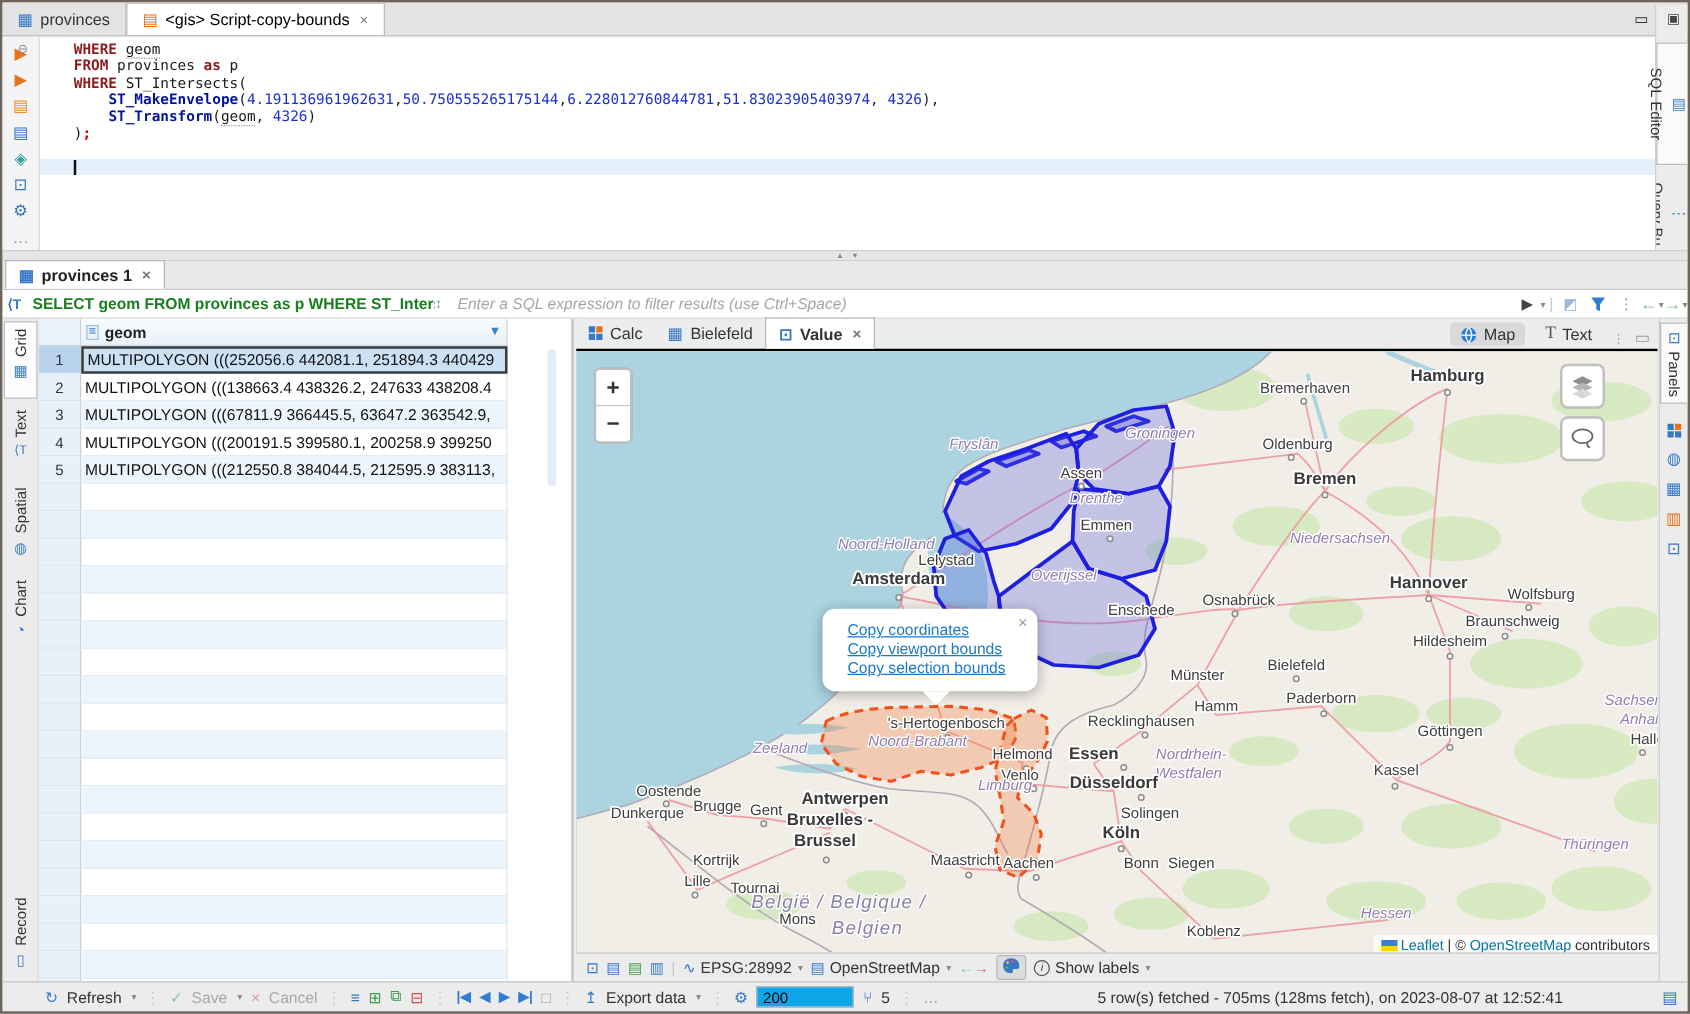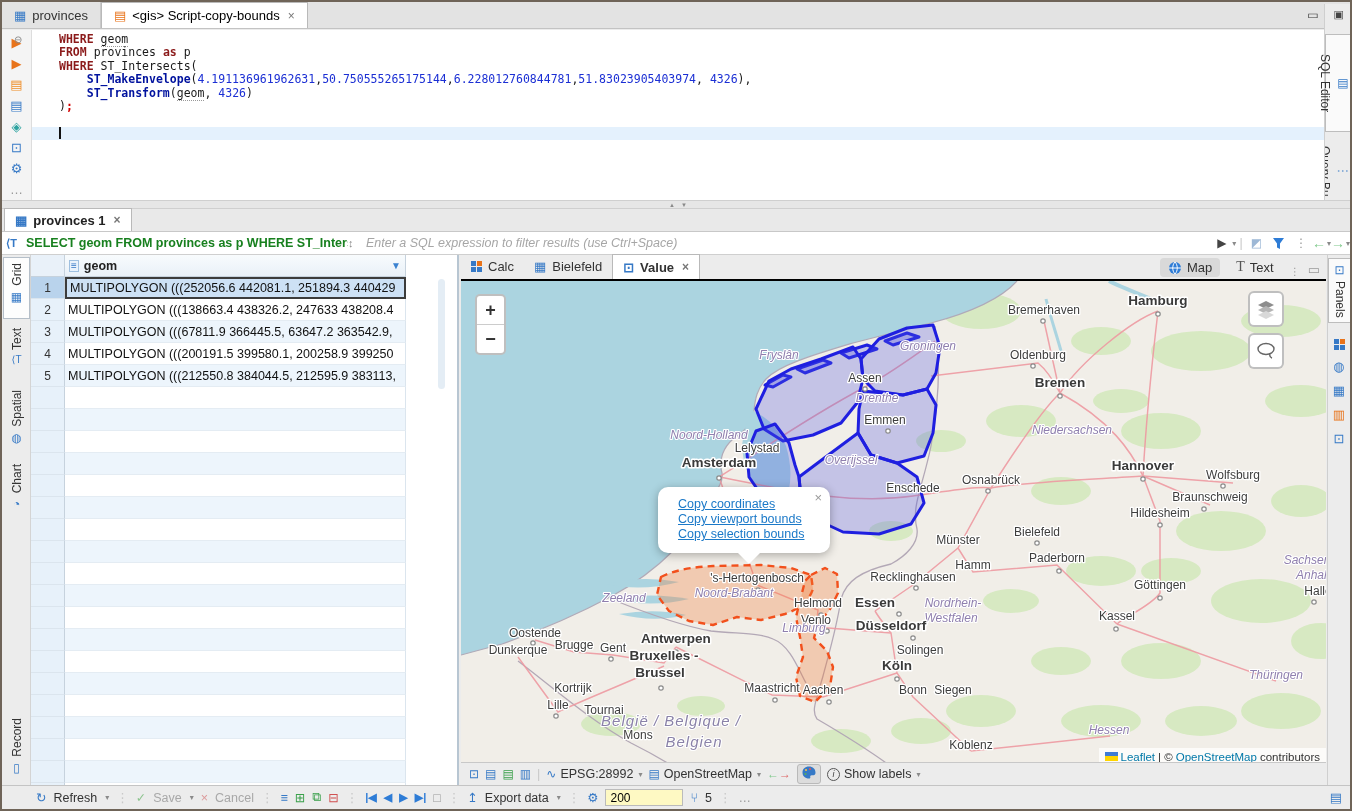--- a/index.html
+++ b/index.html
@@ -113,21 +113,21 @@
   .circle-i{display:inline-flex;width:13px;height:13px;border:1px solid #555;border-radius:50%;align-items:center;justify-content:center;font-size:9px;font-style:italic;color:#444;}
   
   #right-bottom-strip{position:absolute;right:0;top:253px;width:23px;bottom:24px;background:#ececec;border-left:1px solid #cfcfcf;display:flex;flex-direction:column;align-items:center;}
   #tab-panels{display:flex;flex-direction:column;align-items:center;gap:4px;background:#fafafa;border:1px solid #bdbdbd;border-right:none;padding:4px 0;margin-top:3px;width:22px;font-size:12px;color:#333;}
   #tab-panels .vtxt{writing-mode:vertical-rl;}
   .rb-ic{margin-top:9px;font-size:13px;}
   
   #statusbar{position:absolute;left:0;right:0;bottom:0;height:24px;background:#ececec;border-top:1px solid #c4c4c4;display:flex;align-items:center;gap:7px;padding-left:34px;font-size:12.5px;color:#333;}
   .sb-dis{color:#a8a8a8;}
   .sb-sep{color:#c9c9c9;}
-  #fetch-input{width:78px;height:17px;border:1px solid #bbb;background:#fef9c3;font-size:12px;padding:0 4px;font-family:"Liberation Sans",sans-serif;}
+  #fetch-input{width:78px;height:17px;border:1px solid #bbb;background:#0ea5e9;font-size:12px;padding:0 4px;font-family:"Liberation Sans",sans-serif;}
   #status-text{margin-left:120px;color:#333;}
   #sb-right{margin-left:auto;padding-right:8px;color:#3679c6;font-size:13px;}
   .nav-ic{color:#2e7cd6;font-size:11px;font-weight:bold;}
 </style>
 </head>
 <body>
 
 <div id="win" class="ni">
 
   <div id="top-tabbar">
@@ -693,15 +693,16 @@
     <span class="ic-blue">↥</span>
     <span>Export data</span>
     <span class="dd">▾</span>
     <span class="sb-sep">⋮</span>
     <span class="ic-blue">⚙</span>
     <input id="fetch-input" value="200" style="">
     <span class="ic-blue">⑂</span>
     <span>5</span>
     <span class="sb-sep">⋮</span>
     <span class="ic-gray">…</span>
+    <span id="status-text">5 row(s) fetched - 705ms (128ms fetch), on 2023-08-07 at 12:52:41</span>
     <span id="sb-right">▤</span>
   </div>
 </div>
 
 </body></html>

